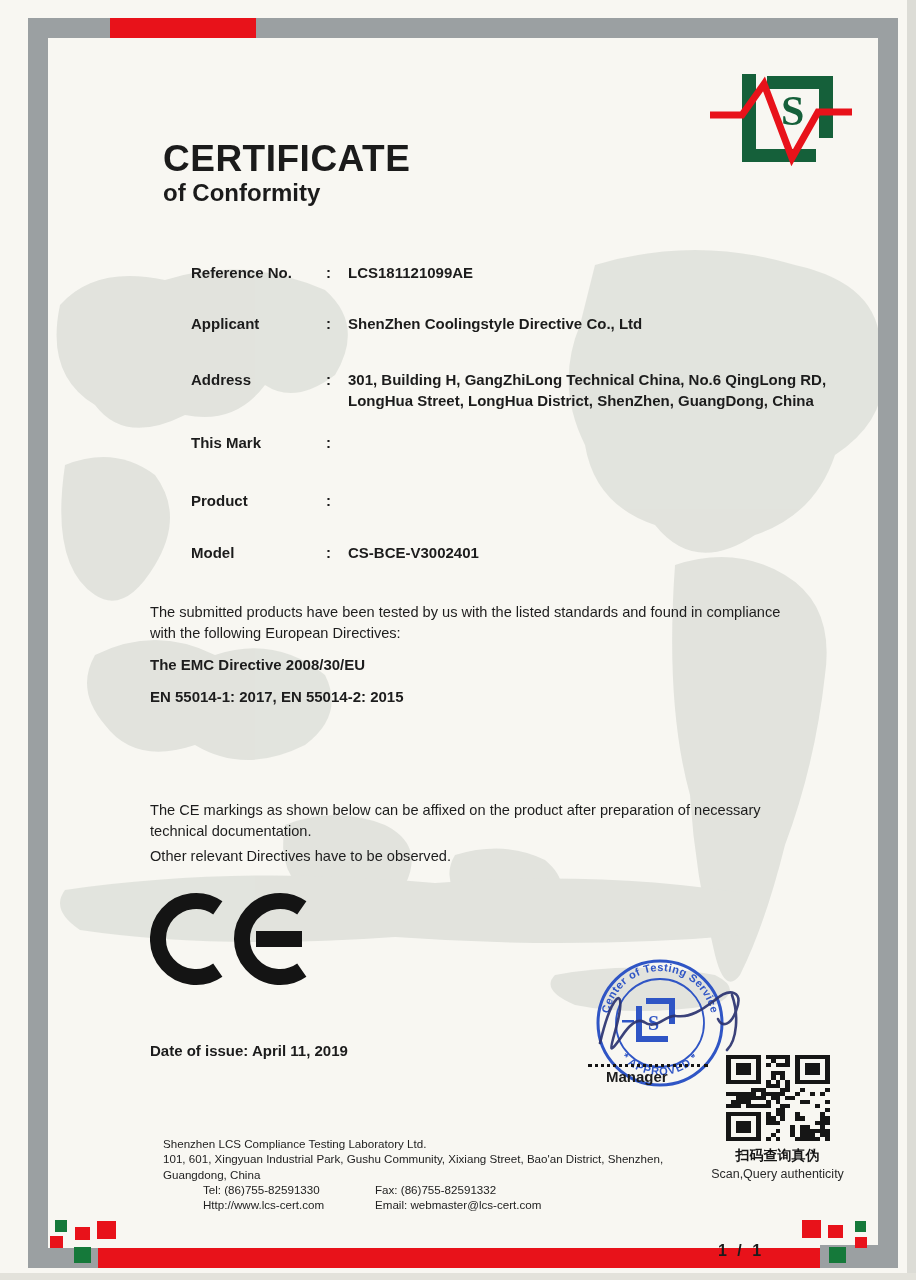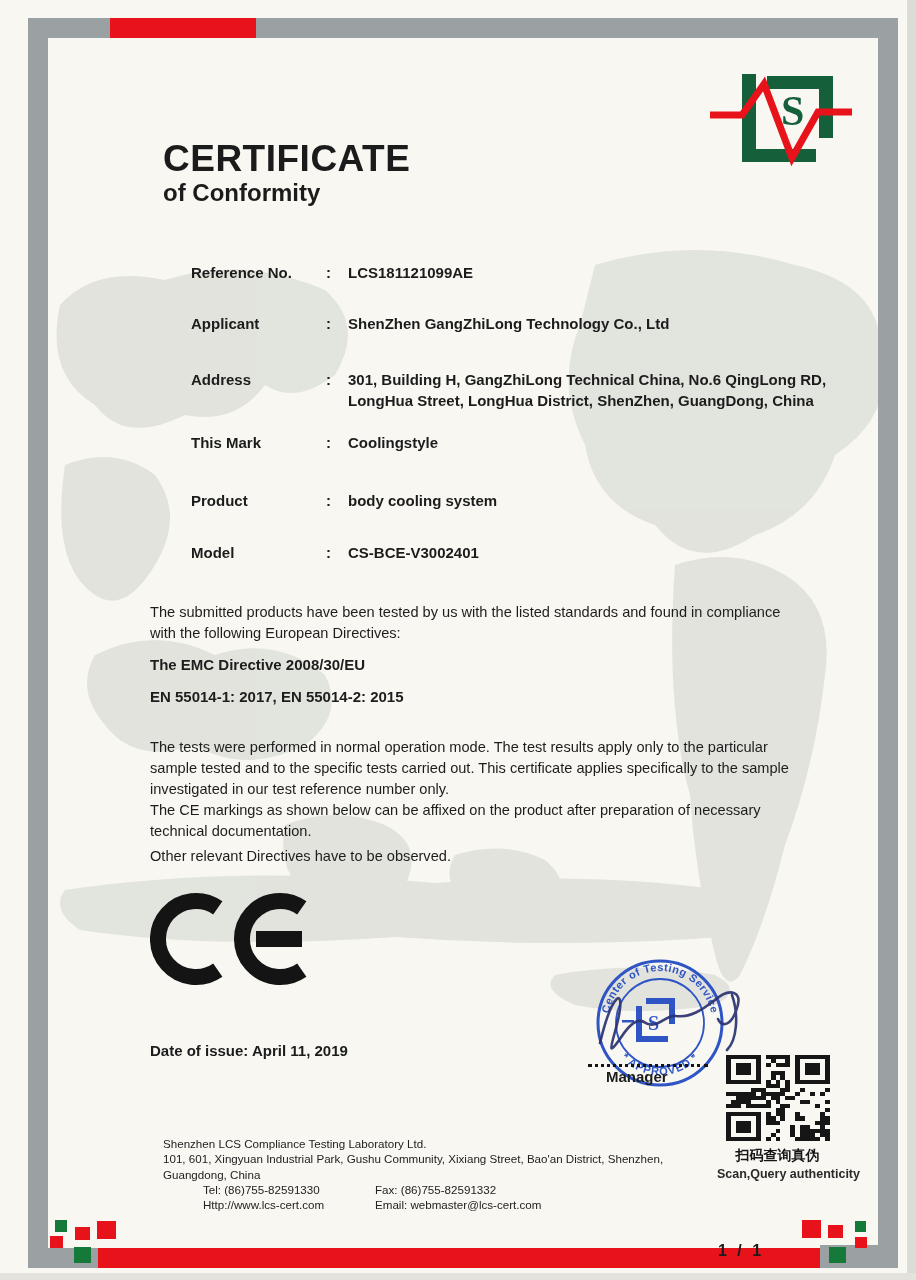--- a/index.html
+++ b/index.html
@@ -42,21 +42,21 @@
   #stamp{position:absolute;left:572px;top:948px;z-index:4;}
   #manager-line{position:absolute;left:588px;top:1064px;width:120px;
                 border-top:3px dotted #151515;z-index:5;}
   #manager-label{position:absolute;left:606px;top:1068px;font-size:15px;font-weight:700;
                  color:#1d1d1d;z-index:5;}
 
   
   #qr-wrap{position:absolute;left:695px;top:1055px;width:165px;text-align:center;z-index:4;}
   #qr-svg{display:block;margin:0 auto;}
   #qr-caption-zh{font-size:14px;font-weight:700;margin-top:6px;color:#161616;}
-  #qr-caption-en{font-size:12.5px;font-weight:700;margin-top:2px;color:#2a2a2a;text-align:right;}
+  #qr-caption-en{font-size:12.5px;font-weight:400;margin-top:2px;color:#2a2a2a;}
   #page-num{position:absolute;left:718px;top:1242px;font-size:16px;font-weight:800;
             letter-spacing:3px;z-index:4;}
 
   
   #footer{position:absolute;left:163px;top:1136px;width:520px;font-size:11.6px;
           line-height:1.32;z-index:3;color:#222;}
   .foot-row{display:flex;}
   .foot-col1{flex:0 0 172px;margin-left:40px;}
 
   .edge-shade-right{position:absolute;right:0;top:0;width:9px;height:1280px;
@@ -122,47 +122,44 @@
   </div>
 
   <div class="field-row" style="top:262px">
     <span class="field-label">Reference No.</span>
     <span class="field-sep">:</span>
     <span class="field-value">LCS181121099AE</span>
   </div>
   <div class="field-row" style="top:313px">
     <span class="field-label">Applicant</span>
     <span class="field-sep">:</span>
-    <span class="field-value">ShenZhen GangZhiLong Technology Co., Ltd</span>
+    <span class="field-value">ShenZhen Coolingstyle Directive Co., Ltd</span>
   </div>
   <div class="field-row" style="top:369px">
     <span class="field-label">Address</span>
     <span class="field-sep">:</span>
     <span class="field-value" style="max-width:492px">301, Building H, GangZhiLong Technical China, No.6 QingLong RD, LongHua Street, LongHua District, ShenZhen, GuangDong, China</span>
   </div>
   <div class="field-row" style="top:432px">
     <span class="field-label">This Mark</span>
     <span class="field-sep">:</span>
-    <span class="field-value">Coolingstyle</span>
   </div>
   <div class="field-row" style="top:490px">
     <span class="field-label">Product</span>
     <span class="field-sep">:</span>
-    <span class="field-value">body cooling system</span>
   </div>
   <div class="field-row" style="top:542px">
     <span class="field-label">Model</span>
     <span class="field-sep">:</span>
     <span class="field-value">CS-BCE-V3002401</span>
   </div>
 
   <p class="para" style="top:602px">The submitted products have been tested by us with the listed standards and found in compliance with the following European Directives:</p>
   <p class="para bold" style="top:654px">The EMC Directive 2008/30/EU</p>
   <p class="para bold" style="top:686px">EN 55014-1: 2017, EN 55014-2: 2015</p>
-  <p class="para" style="top:737px">The tests were performed in normal operation mode. The test results apply only to the particular sample tested and to the specific tests carried out. This certificate applies specifically to the sample investigated in our test reference number only.</p>
   <p class="para" style="top:846px">Other relevant Directives have to be observed.</p>
   <p class="para" style="top:800px;width:632px">The CE markings as shown below can be affixed on the product after preparation of necessary technical documentation.</p>
 
   <svg id="ce-mark" width="180" height="110" viewBox="0 0 180 110">
     <g stroke="#141414" stroke-width="16" fill="none">
       <path d="M 67.8 23.9 A 38 38 0 1 0 67.8 86.1"></path>
       <path d="M 151.8 23.9 A 38 38 0 1 0 151.8 86.1"></path>
       <path d="M 106 55 H 152"></path>
     </g>
   </svg>

